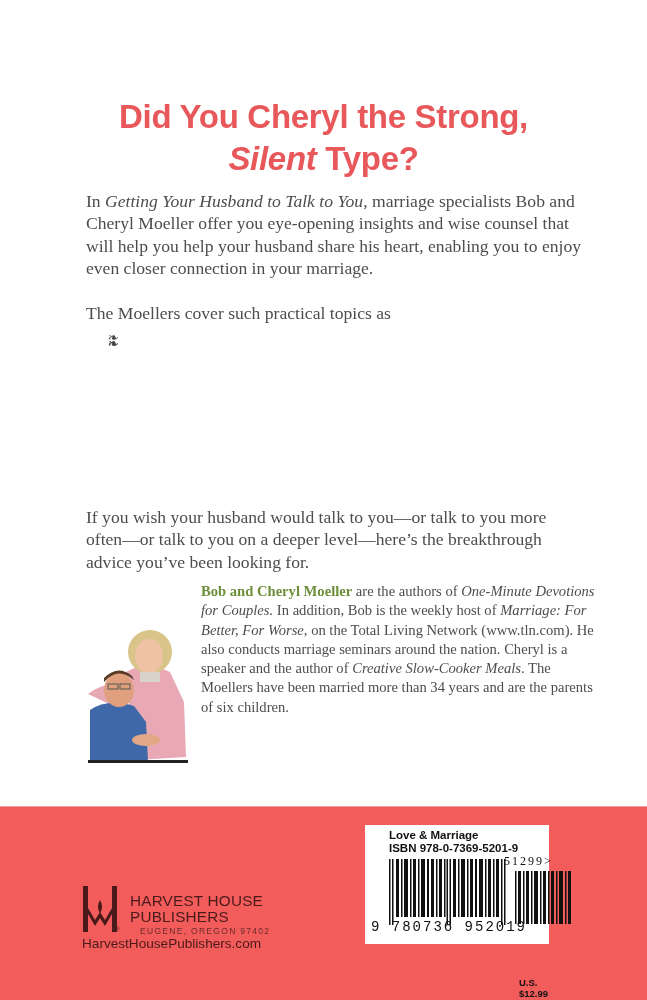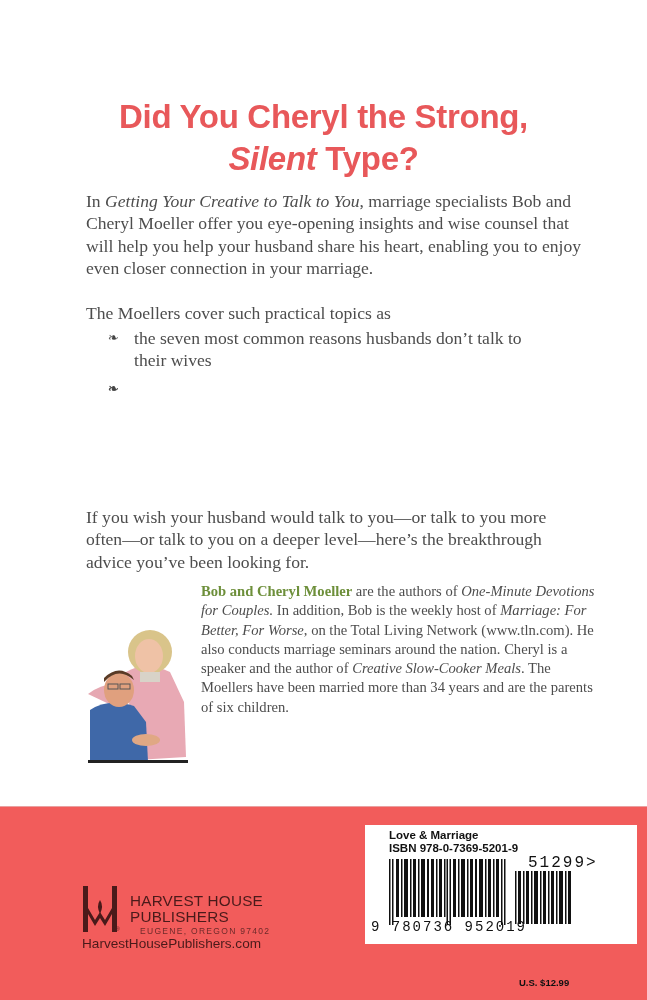--- a/index.html
+++ b/index.html
@@ -28,29 +28,29 @@
   .bullets .bul { position: absolute; left: 0; top: 0; font-size: 13px; color: #444; font-family: "DejaVu Sans", sans-serif; }
   .photo { position: absolute; left: 86px; top: 622px; width: 103px; height: 143px; overflow: hidden; }
   .bio {
     position: absolute; left: 201px; top: 582px; width: 400px;
     font-size: 14.6px; line-height: 19.3px; color: #4d4d4d;
   }
   .bio .name { color: #6d8f3a; font-weight: bold; }
   .band { position: absolute; left: 0; top: 807px; width: 647px; height: 193px; background: #f25c5b; }
   .band-edge { position: absolute; left: 0; top: 806px; width: 647px; height: 2px; background: #e9a0a0; }
   .label {
-    position: absolute; left: 365px; top: 825px; width: 272px; height: 119px; background: #ffffff;
+    position: absolute; left: 365px; top: 825px; width: 184px; height: 119px; background: #ffffff;
     font-family: "Liberation Sans", sans-serif; color: #111;
   }
   .lbl-cat { position: absolute; left: 24px; top: 4px; font-size: 11.5px; font-weight: bold; line-height: 13px; }
   .lbl-isbn { position: absolute; left: 24px; top: 17px; font-size: 11.5px; font-weight: bold; line-height: 13px; }
   .bars-main { position: absolute; left: 24px; top: 34px; width: 118px; height: 66px; }
   .bars-add { position: absolute; left: 150px; top: 46px; width: 58px; height: 53px; }
   .num-main { position: absolute; left: 6px; top: 94px; font-size: 14px; letter-spacing: 2px; font-family: "Liberation Mono", monospace; }
-  .num-add { position: absolute; left: 163px; top: 29px; font-size: 16px; letter-spacing: 2px; font-family: Liberation Mono, monospace; }
+  .num-add { position: absolute; left: 139px; top: 29px; font-size: 12px; letter-spacing: 2px; font-family: Liberation Serif, serif; }
   .price { position: absolute; left: 154px; top: 104px; font-size: 9.5px; font-weight: bold; margin-top: 48px; }
   .logo-mark { position: absolute; left: 83px; top: 886px; width: 36px; height: 46px; }
   .logo-r { position: absolute; left: 116px; top: 926px; font-size: 5px; color: #5a1f1f; font-family: "Liberation Sans", sans-serif; }
   .pub1, .pub2 {
     position: absolute; left: 130px; font-family: "Liberation Sans", sans-serif; color: #4a1a1a;
     font-size: 15.3px; line-height: 16px; letter-spacing: 0.2px;
   }
   .pub1 { top: 893px; }
   .pub2 { top: 909px; }
   .pub-city { position: absolute; left: 140px; top: 926px; font-family: "Liberation Sans", sans-serif; color: #6d2a2a; font-size: 8.5px; letter-spacing: 1.3px; }
@@ -59,26 +59,26 @@
 </head>
 <body>
 
 <div class="top"></div>
 
 <div class="headline">
   <div>Did You Cheryl the Strong,</div>
   <div><em>Silent</em><span> Type?</span></div>
 </div>
 
-<div class="para p1"><span>In </span><em>Getting Your Creative to Talk to You</em><span>, marriage specialists Bob and Cheryl Moeller offer you eye-opening insights and wise counsel that will help you help your husband share his heart, enabling you to enjoy even closer connection in your marriage.</span></div>
+<div class="para p1"><span>In </span><em>Getting Your Husband to Talk to You</em><span>, marriage specialists Bob and Cheryl Moeller offer you eye-opening insights and wise counsel that will help you help your husband share his heart, enabling you to enjoy even closer connection in your marriage.</span></div>
 
 <div class="para p2">The Moellers cover such practical topics as</div>
 
 <ul class="bullets">
-  <li><span class="bul">❧</span><span>the seven most common reasons husbands don’t talk to their wives</span></li>
+  <li><span class="bul">❧</span></li>
   <li><span class="bul">❧</span></li>
   <li><span class="bul">❧</span></li>
 </ul>
 
 <div class="para p3">If you wish your husband would talk to you—or talk to you more often—or talk to you on a deeper level—here’s the breakthrough advice you’ve been looking for.</div>
 
 <div class="photo">
   <svg width="103" height="143" viewBox="0 0 103 143">
     <rect width="103" height="143" fill="#ffffff"></rect>
 

